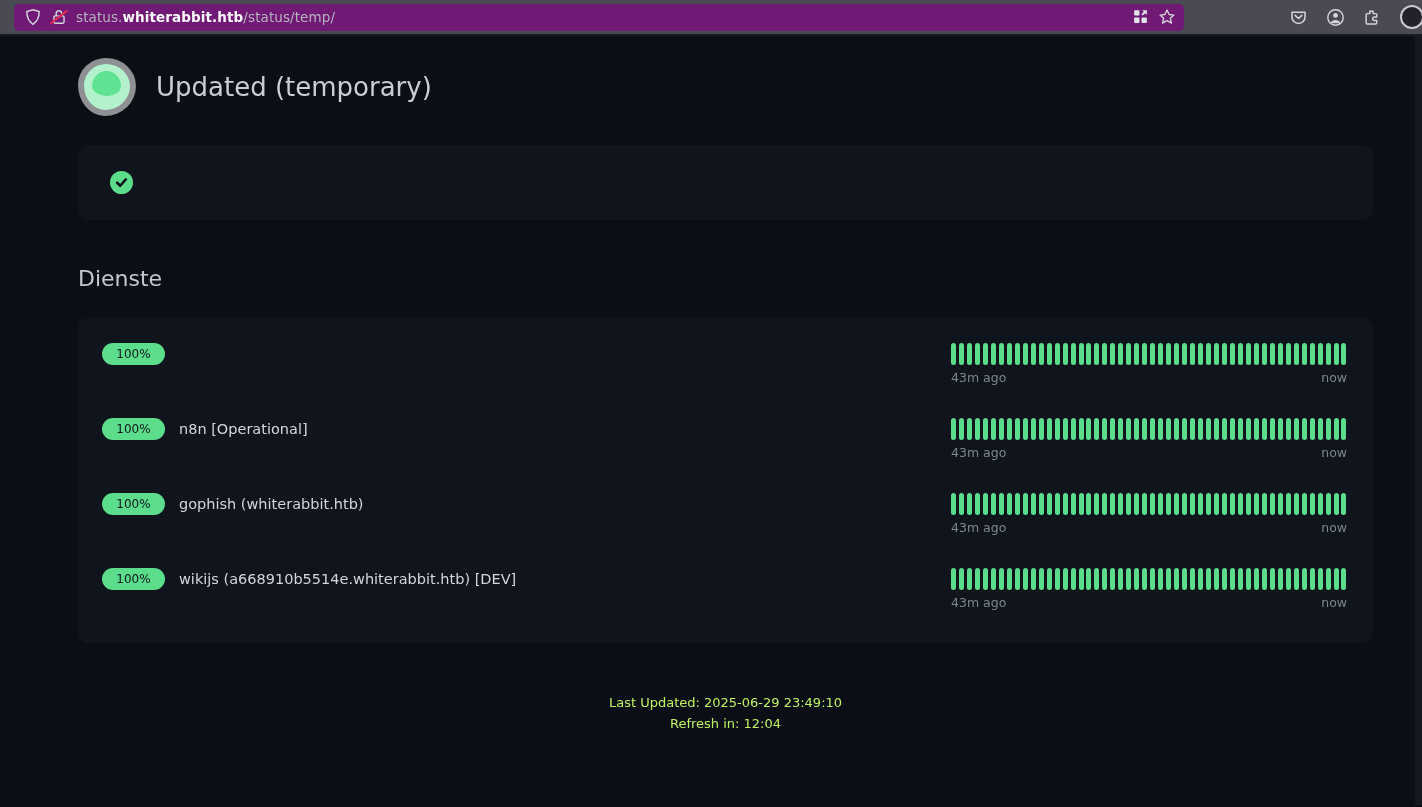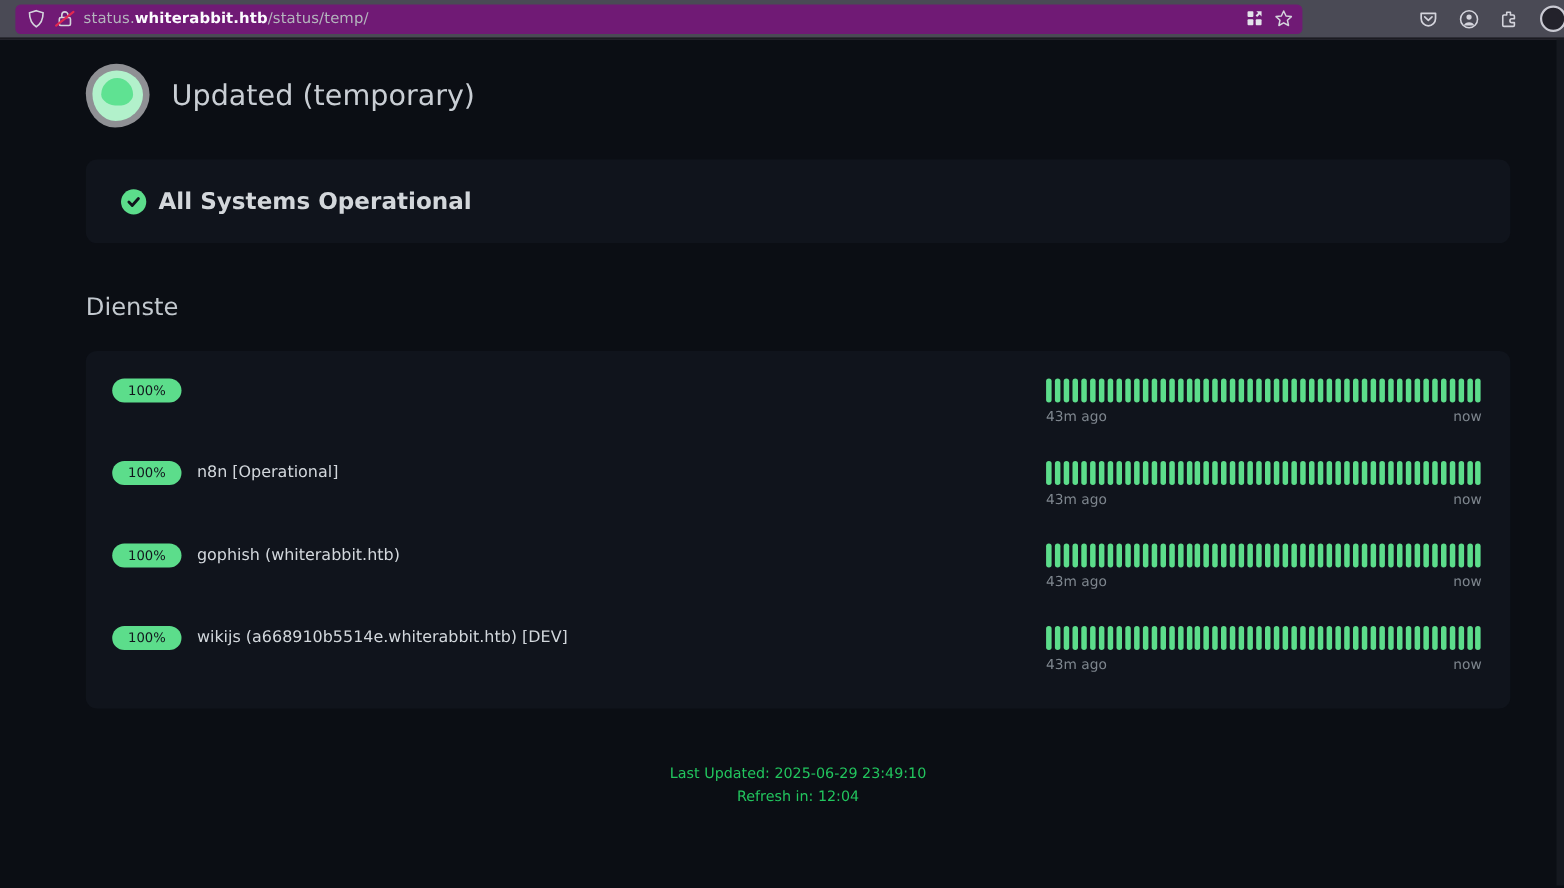--- a/index.html
+++ b/index.html
@@ -80,21 +80,21 @@
   .service-name { font-size:14.5px; color:#d2d7dc; }
   .row-right { width:396px; }
   .heartbeat { display:flex; justify-content:space-between; height:22px; }
   .beat { width:5px; height:22px; border-radius:2.5px; background:var(--up,#5cdd8b); }
   .beat-labels { display:flex; justify-content:space-between; margin-top:5px;
     font-size:12.5px; color:#7e868e; }
 
   .footer { text-align:center; margin-top:50px; }
   .powered { font-size:13.5px; color:#adb2b8; }
   .powered a { color:#adb2b8; text-decoration:underline; }
-  .updated { margin-top:22px; font-size:13px; color:#22c55e; line-height:1.6; }
+  .updated { margin-top:22px; font-size:13px; color:#bef264; line-height:1.6; }
 </style>
 </head>
 <body>
 
 <div class="toolbar">
   <div class="urlbar">
     <span class="chrome-icon">
       <svg width="18" height="18" viewBox="0 0 16 16" fill="none" stroke="#d4d4dc" stroke-width="1.3">
         <path d="M8 1.5 L13.5 3.2 C13.5 8.5 12 12 8 14.5 C4 12 2.5 8.5 2.5 3.2 Z"></path>
       </svg>
@@ -157,21 +157,20 @@
       </div>
       <h1 class="page-title">Updated (temporary)</h1>
     </div>
 
     <div class="shadow-box overall-status">
       <span class="check-circle">
         <svg width="13" height="13" viewBox="0 0 12 12" fill="none" stroke="#10141c" stroke-width="2.4" stroke-linecap="round" stroke-linejoin="round">
           <path d="M2 6.2 L4.8 9 L10 3.2"></path>
         </svg>
       </span>
-      <span>All Systems Operational</span>
     </div>
 
     <h2 class="section-heading">Dienste</h2>
 
     <div class="shadow-box service-list">
   <div class="service-row">
     <div class="row-left">
       <span class="uptime-badge">100%</span>
     </div>
     <div class="row-right">

